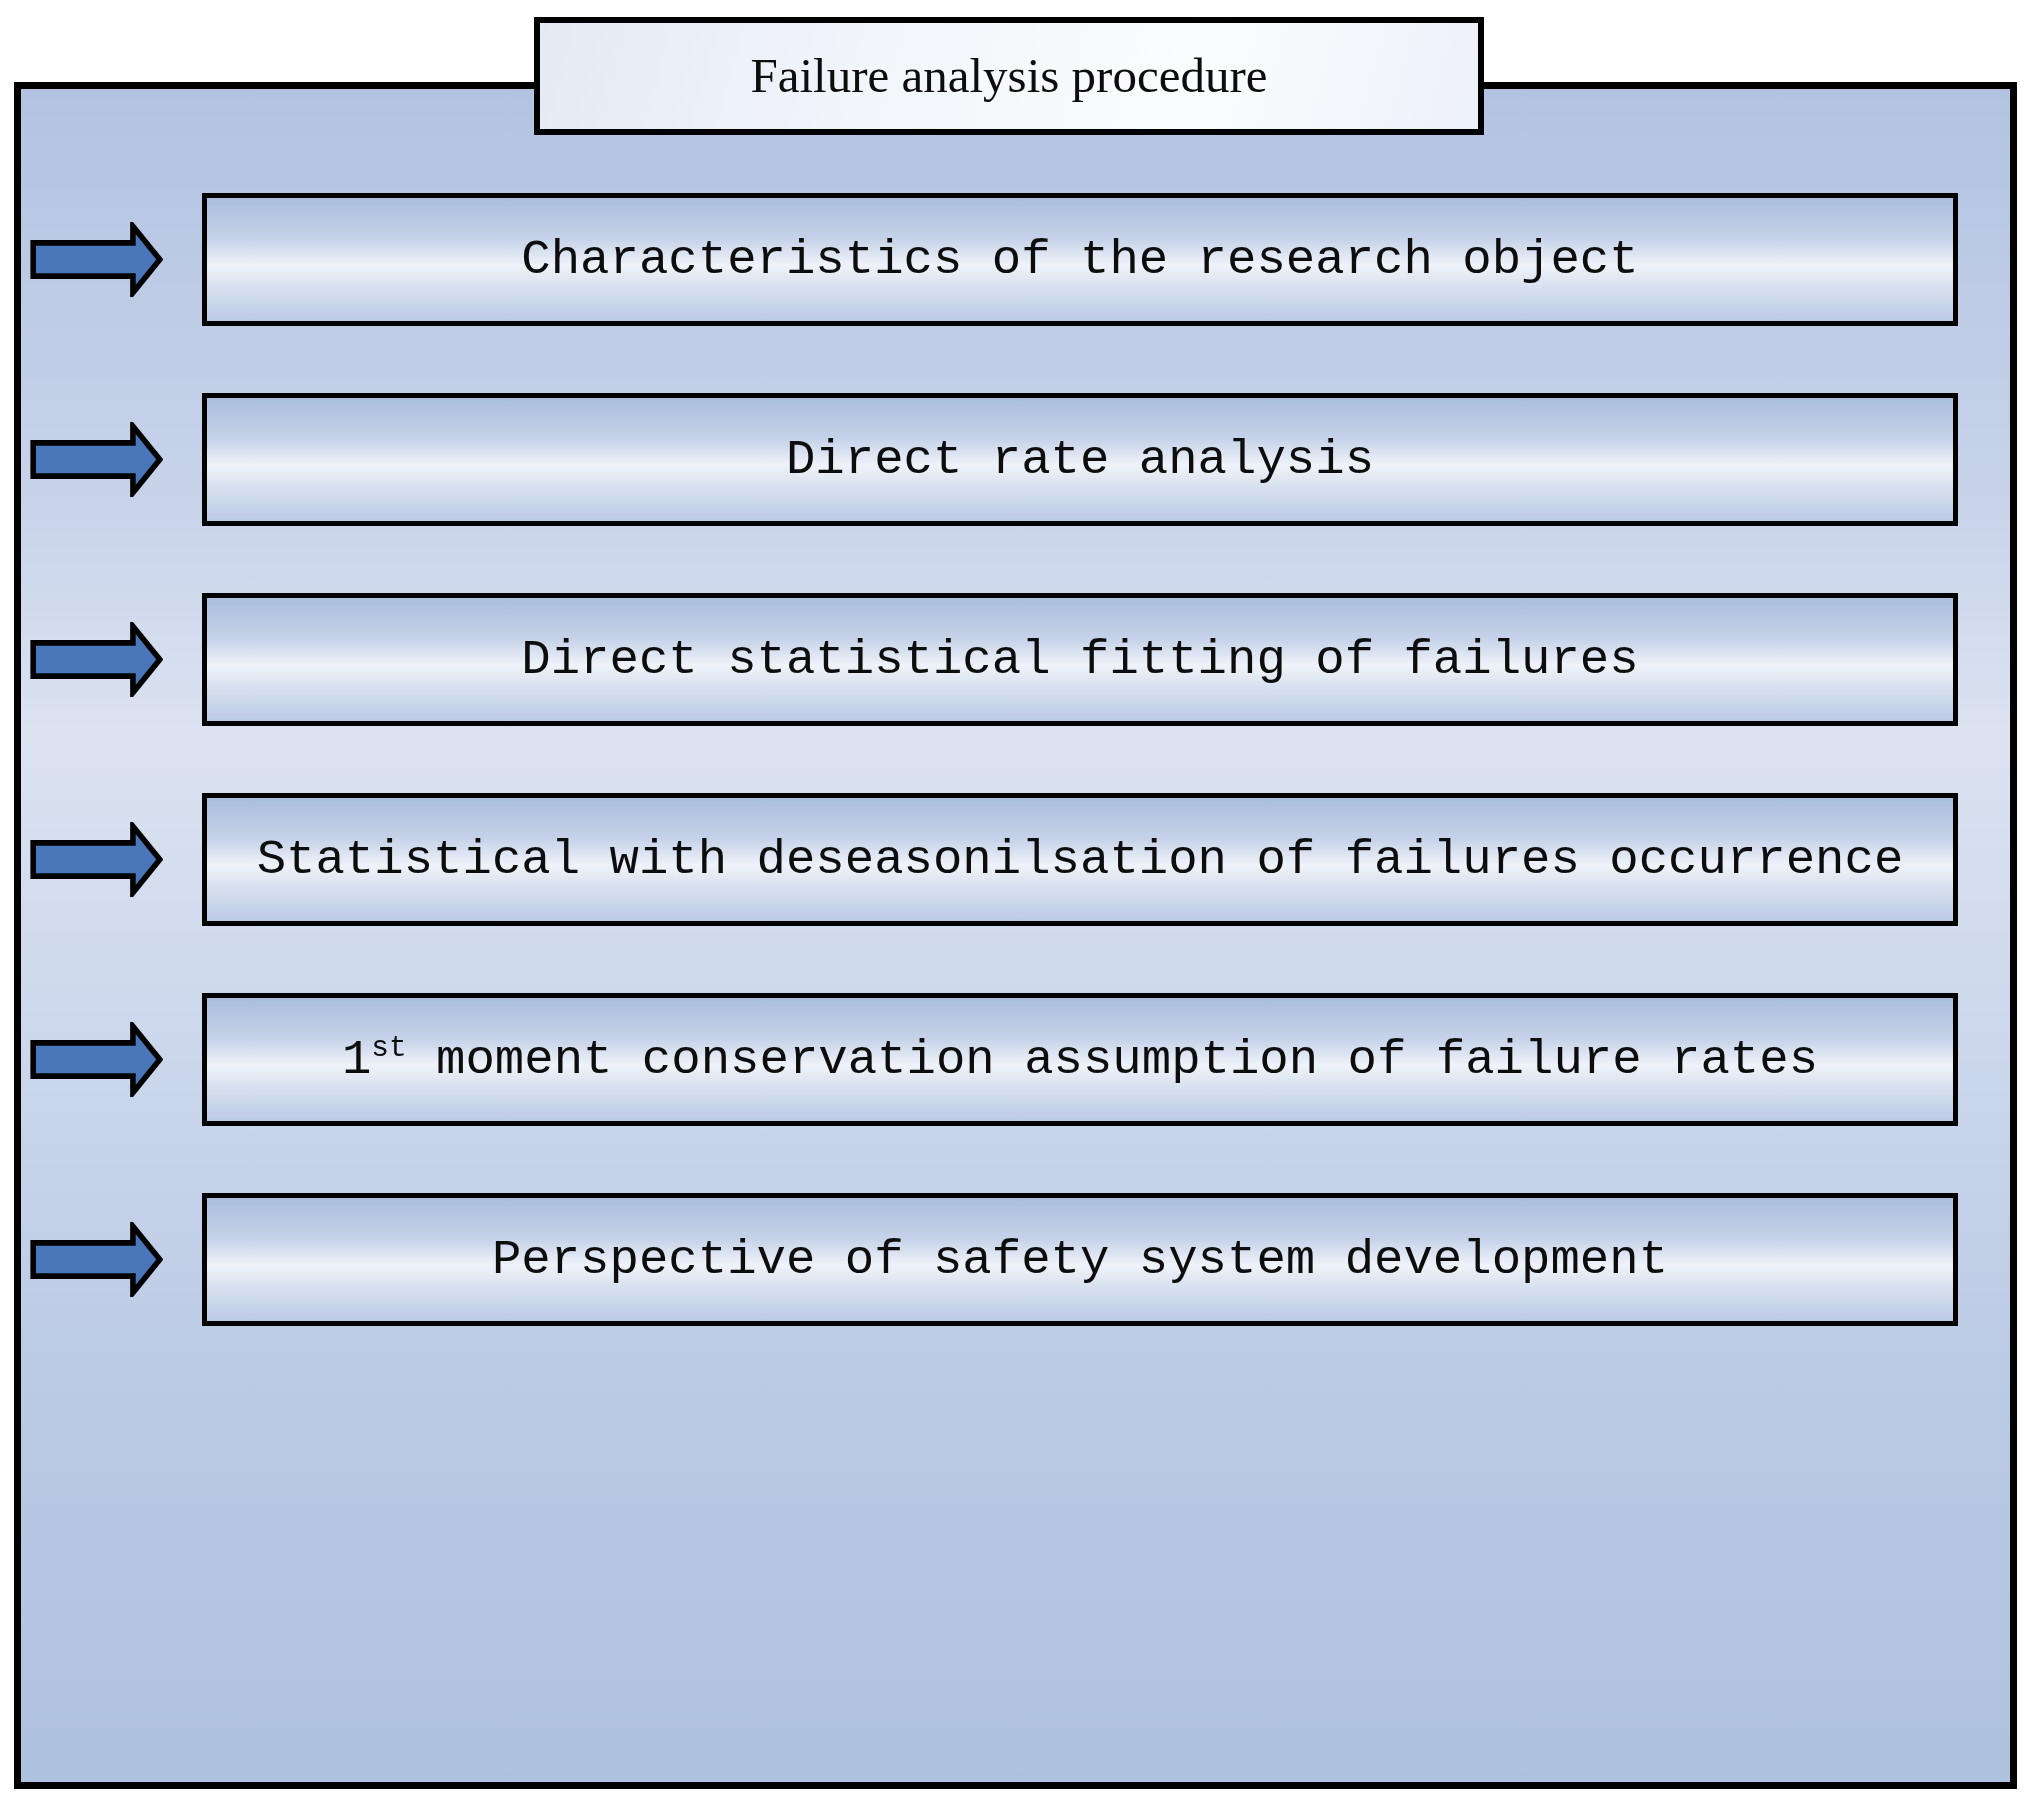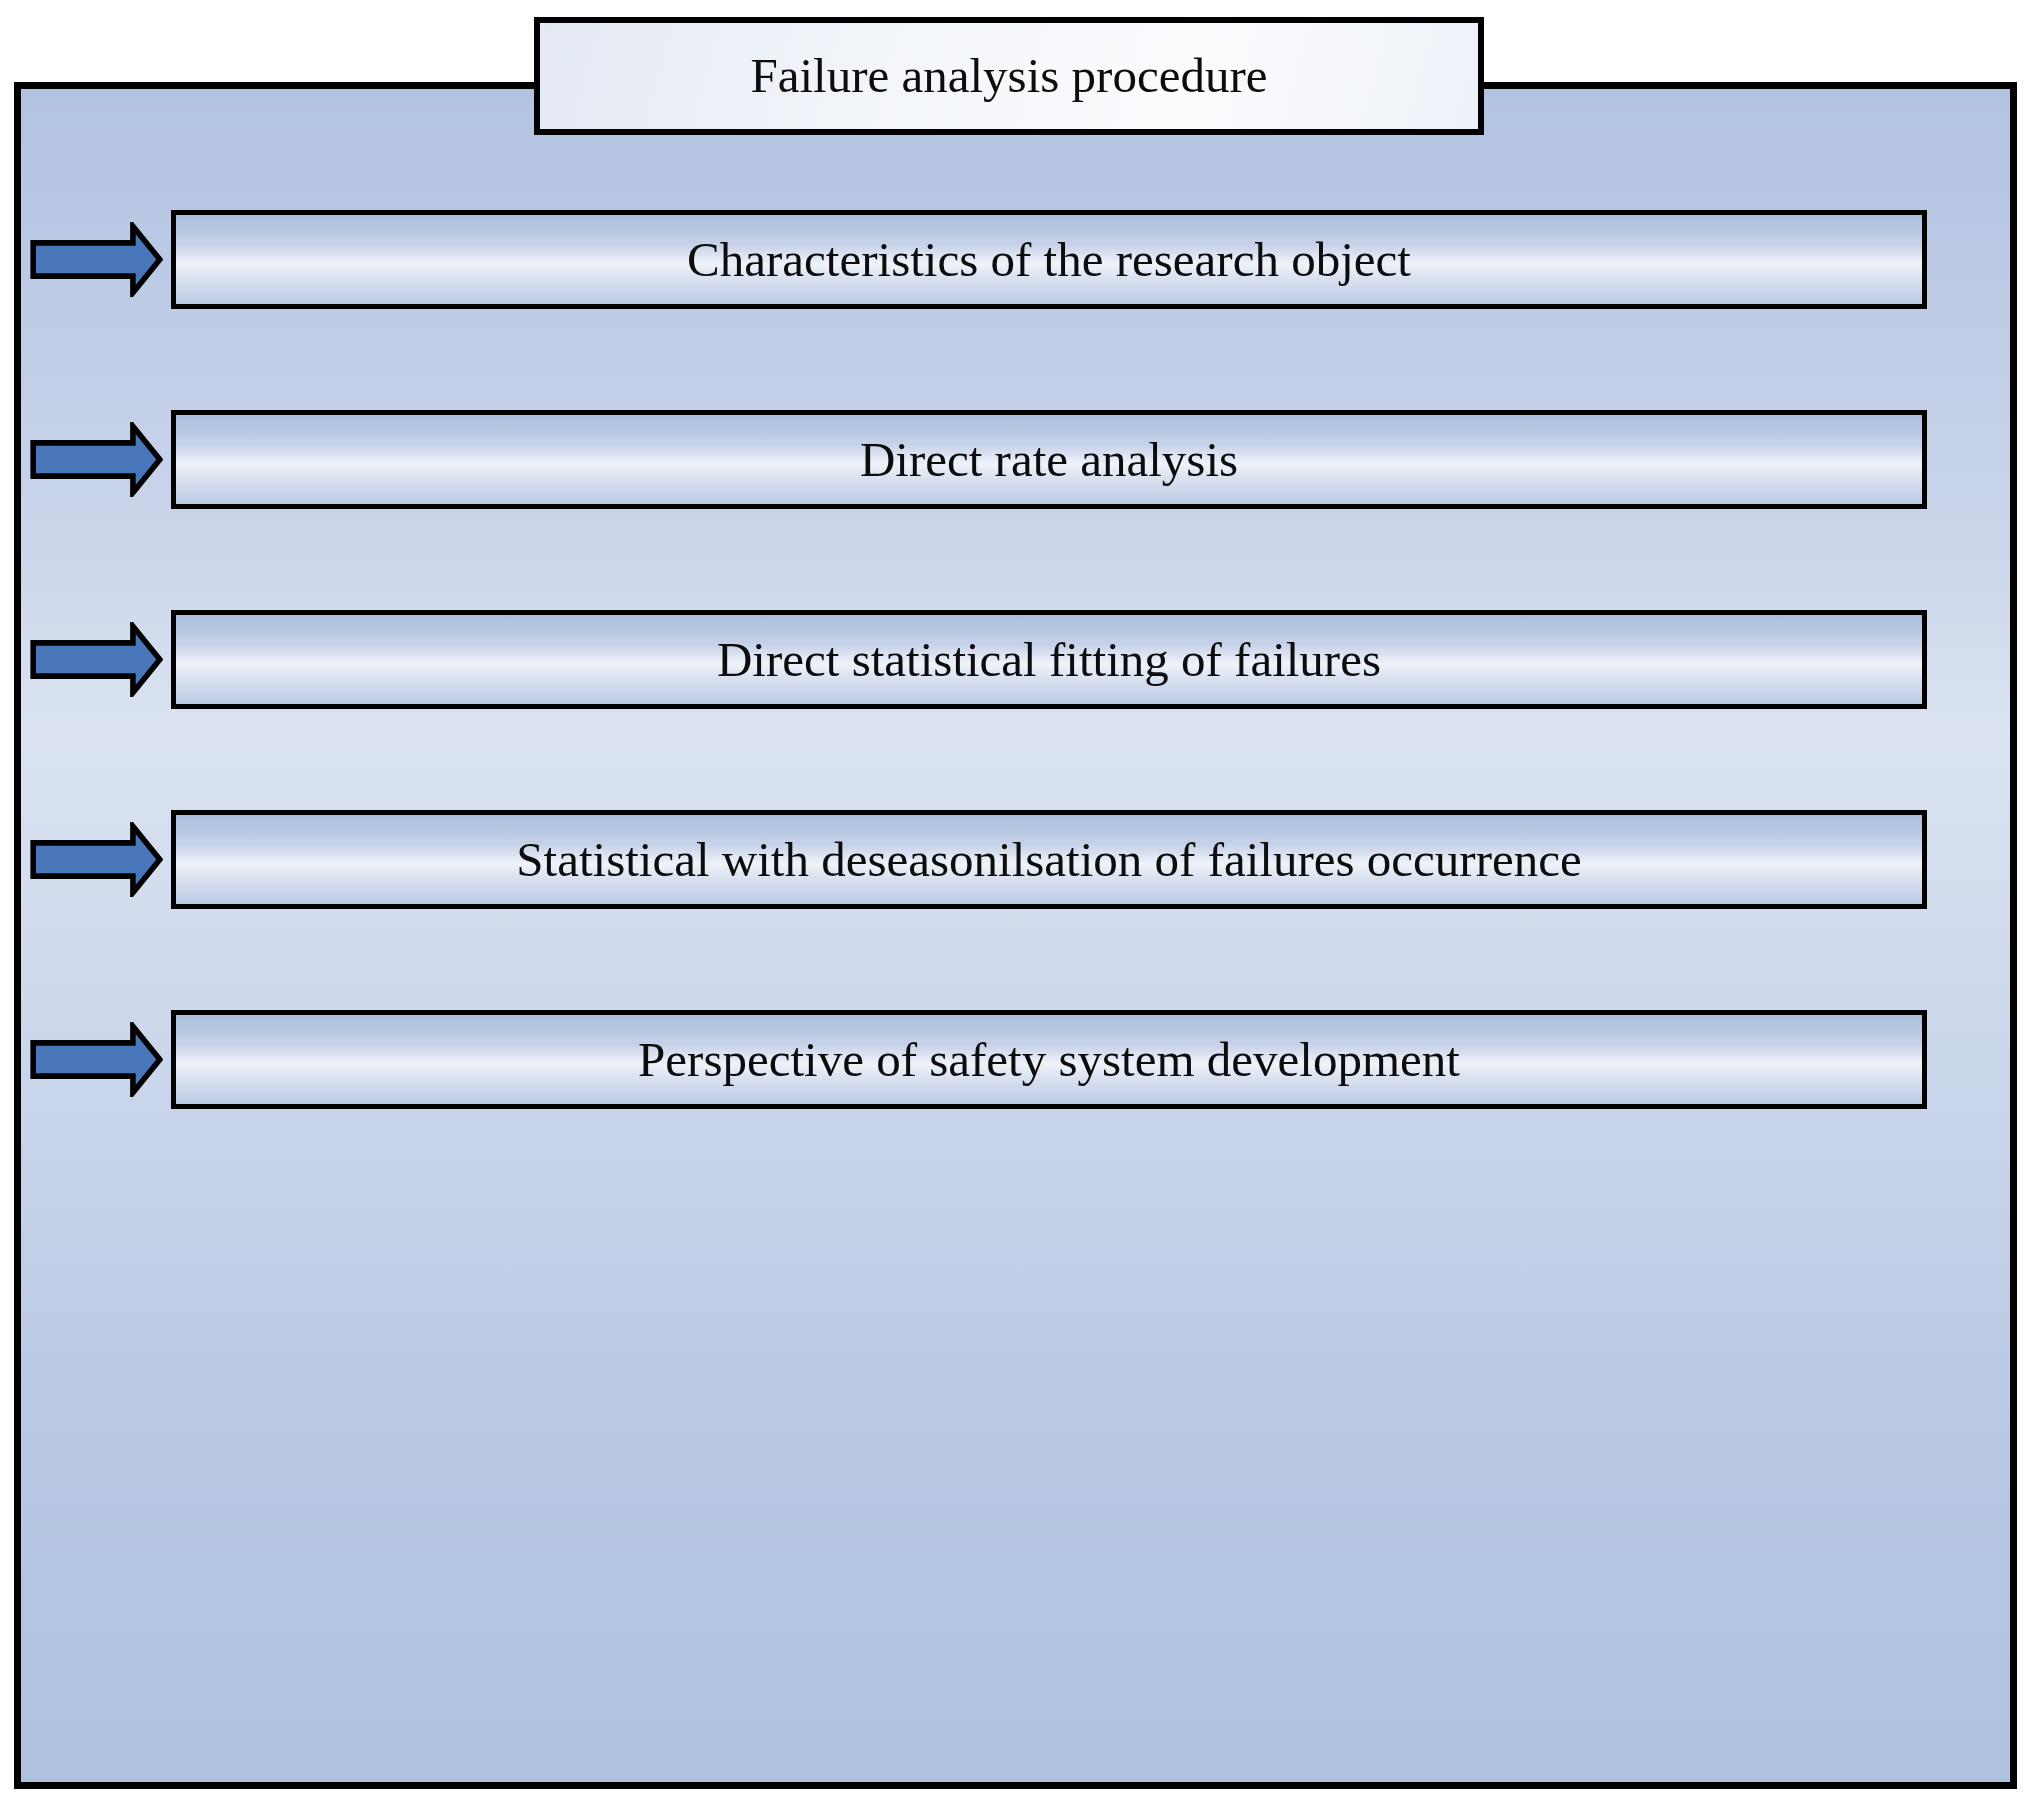--- a/index.html
+++ b/index.html
@@ -74,36 +74,37 @@
   .arrow-wrap {
     flex: none;
     margin-left: 30px;
     width: 133px;
     height: 75px;
   }
   .arrow-wrap svg { display: block; width: 133px; height: 75px; }
 
   .step-box {
     flex: none;
-    margin-left: 8px;
+    margin-left: 39px;
     width: 1756px;
-    height: 99px;
+    height: 133px;
     box-sizing: border-box;
     border: 5.6px solid #000000;
     background: linear-gradient(180deg,
       #a9bedd 0%,
       #c6d2e9 33%,
       #eff3f9 55%,
       #d8e1ef 72%,
       #bccbe5 100%);
     display: flex;
     align-items: center;
     justify-content: center;
     font-size: 49px;
     text-align: center;
+    font-family: Liberation Mono, monospace;
   }
 
   .step-label { white-space: pre-wrap; }
 
   sup {
     font-size: 0.6em;
     vertical-align: super;
     line-height: 0;
   }
 </style>
@@ -157,20 +158,30 @@
     <div class="arrow-wrap">
       <svg viewBox="0 0 168 94" xmlns="http://www.w3.org/2000/svg">
         <polygon points="4,26 130,26 130,5 164,47 130,89 130,68 4,68" stroke="#000000" stroke-width="7" fill="#4a77ba"></polygon>
       </svg>
     </div>
     <div class="step-box">
       <span class="step-label">Statistical with deseasonilsation of failures occurrence</span>
     </div>
   </div>
 
+  <div class="row">
+    <div class="arrow-wrap">
+      <svg viewBox="0 0 168 94" xmlns="http://www.w3.org/2000/svg">
+        <polygon points="4,26 130,26 130,5 164,47 130,89 130,68 4,68" stroke="#000000" stroke-width="7" fill="#4a77ba"></polygon>
+      </svg>
+    </div>
+    <div class="step-box">
+      <span class="step-label"><span>1</span><sup>st</sup><span> moment conservation assumption of failure rates</span></span>
+    </div>
+  </div>
 
   <div class="row">
     <div class="arrow-wrap">
       <svg viewBox="0 0 168 94" xmlns="http://www.w3.org/2000/svg">
         <polygon points="4,26 130,26 130,5 164,47 130,89 130,68 4,68" stroke="#000000" stroke-width="7" fill="#4a77ba"></polygon>
       </svg>
     </div>
     <div class="step-box">
       <span class="step-label">Perspective of safety system development</span>
     </div>

